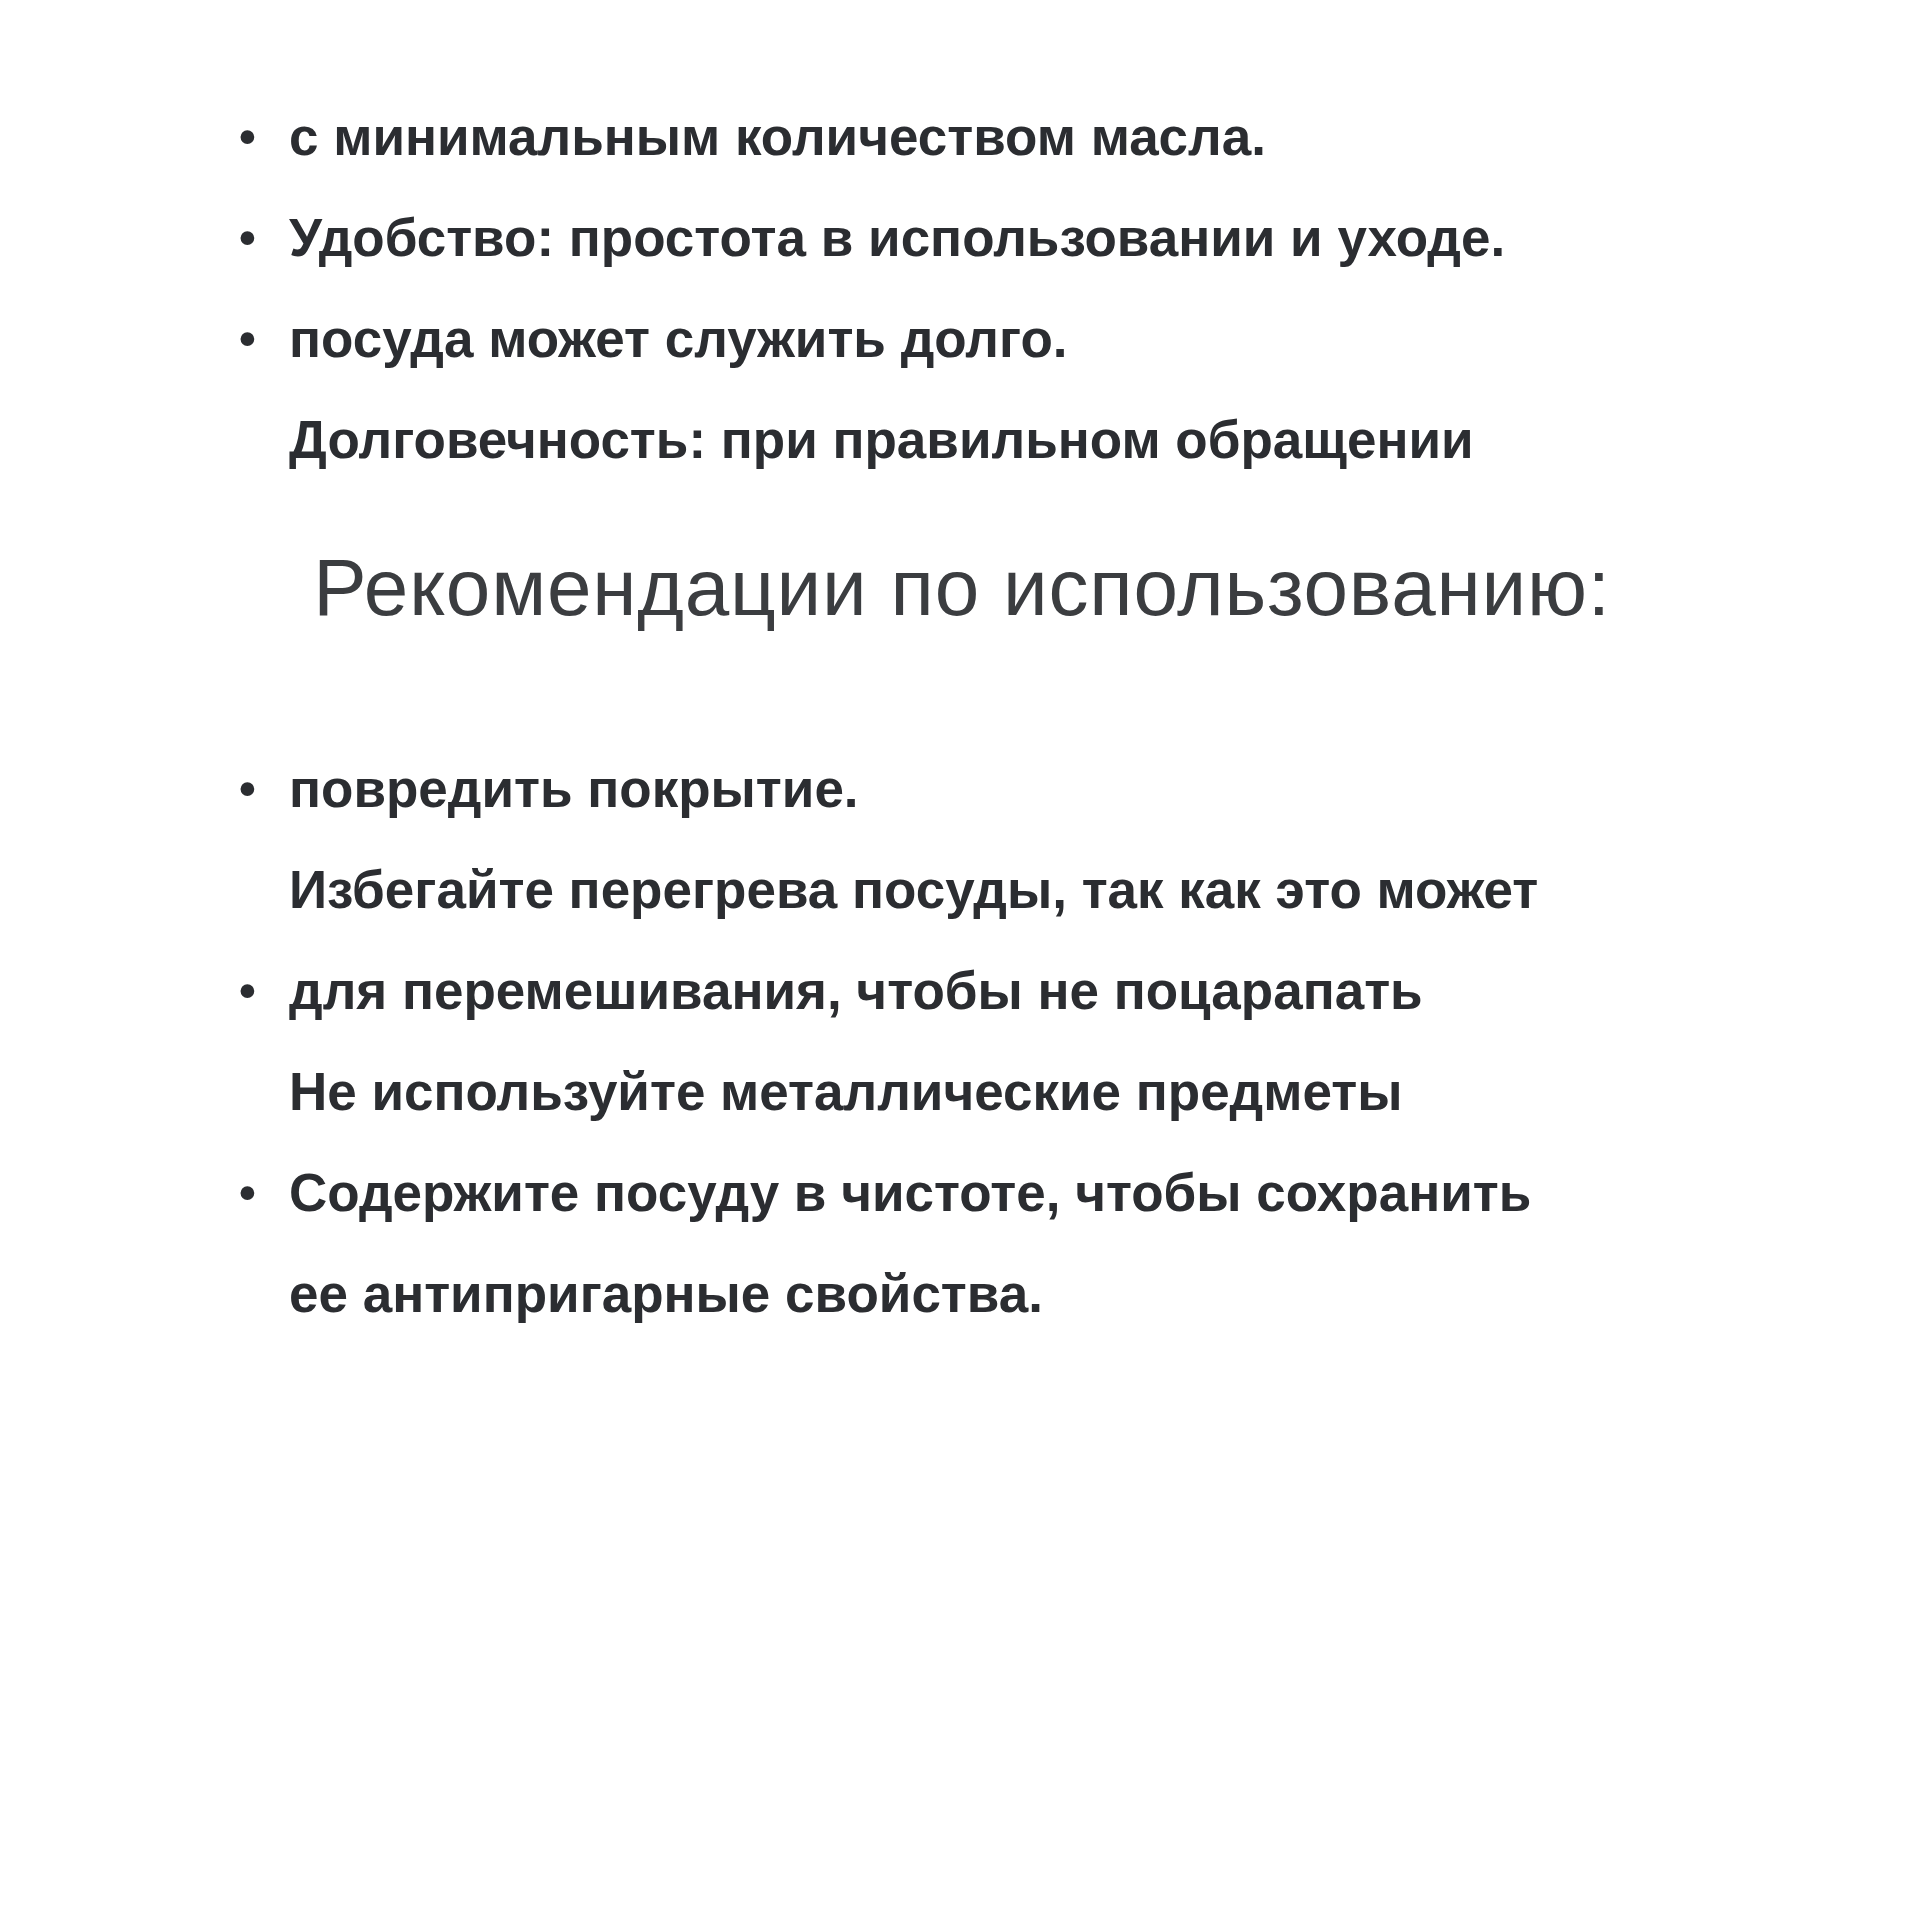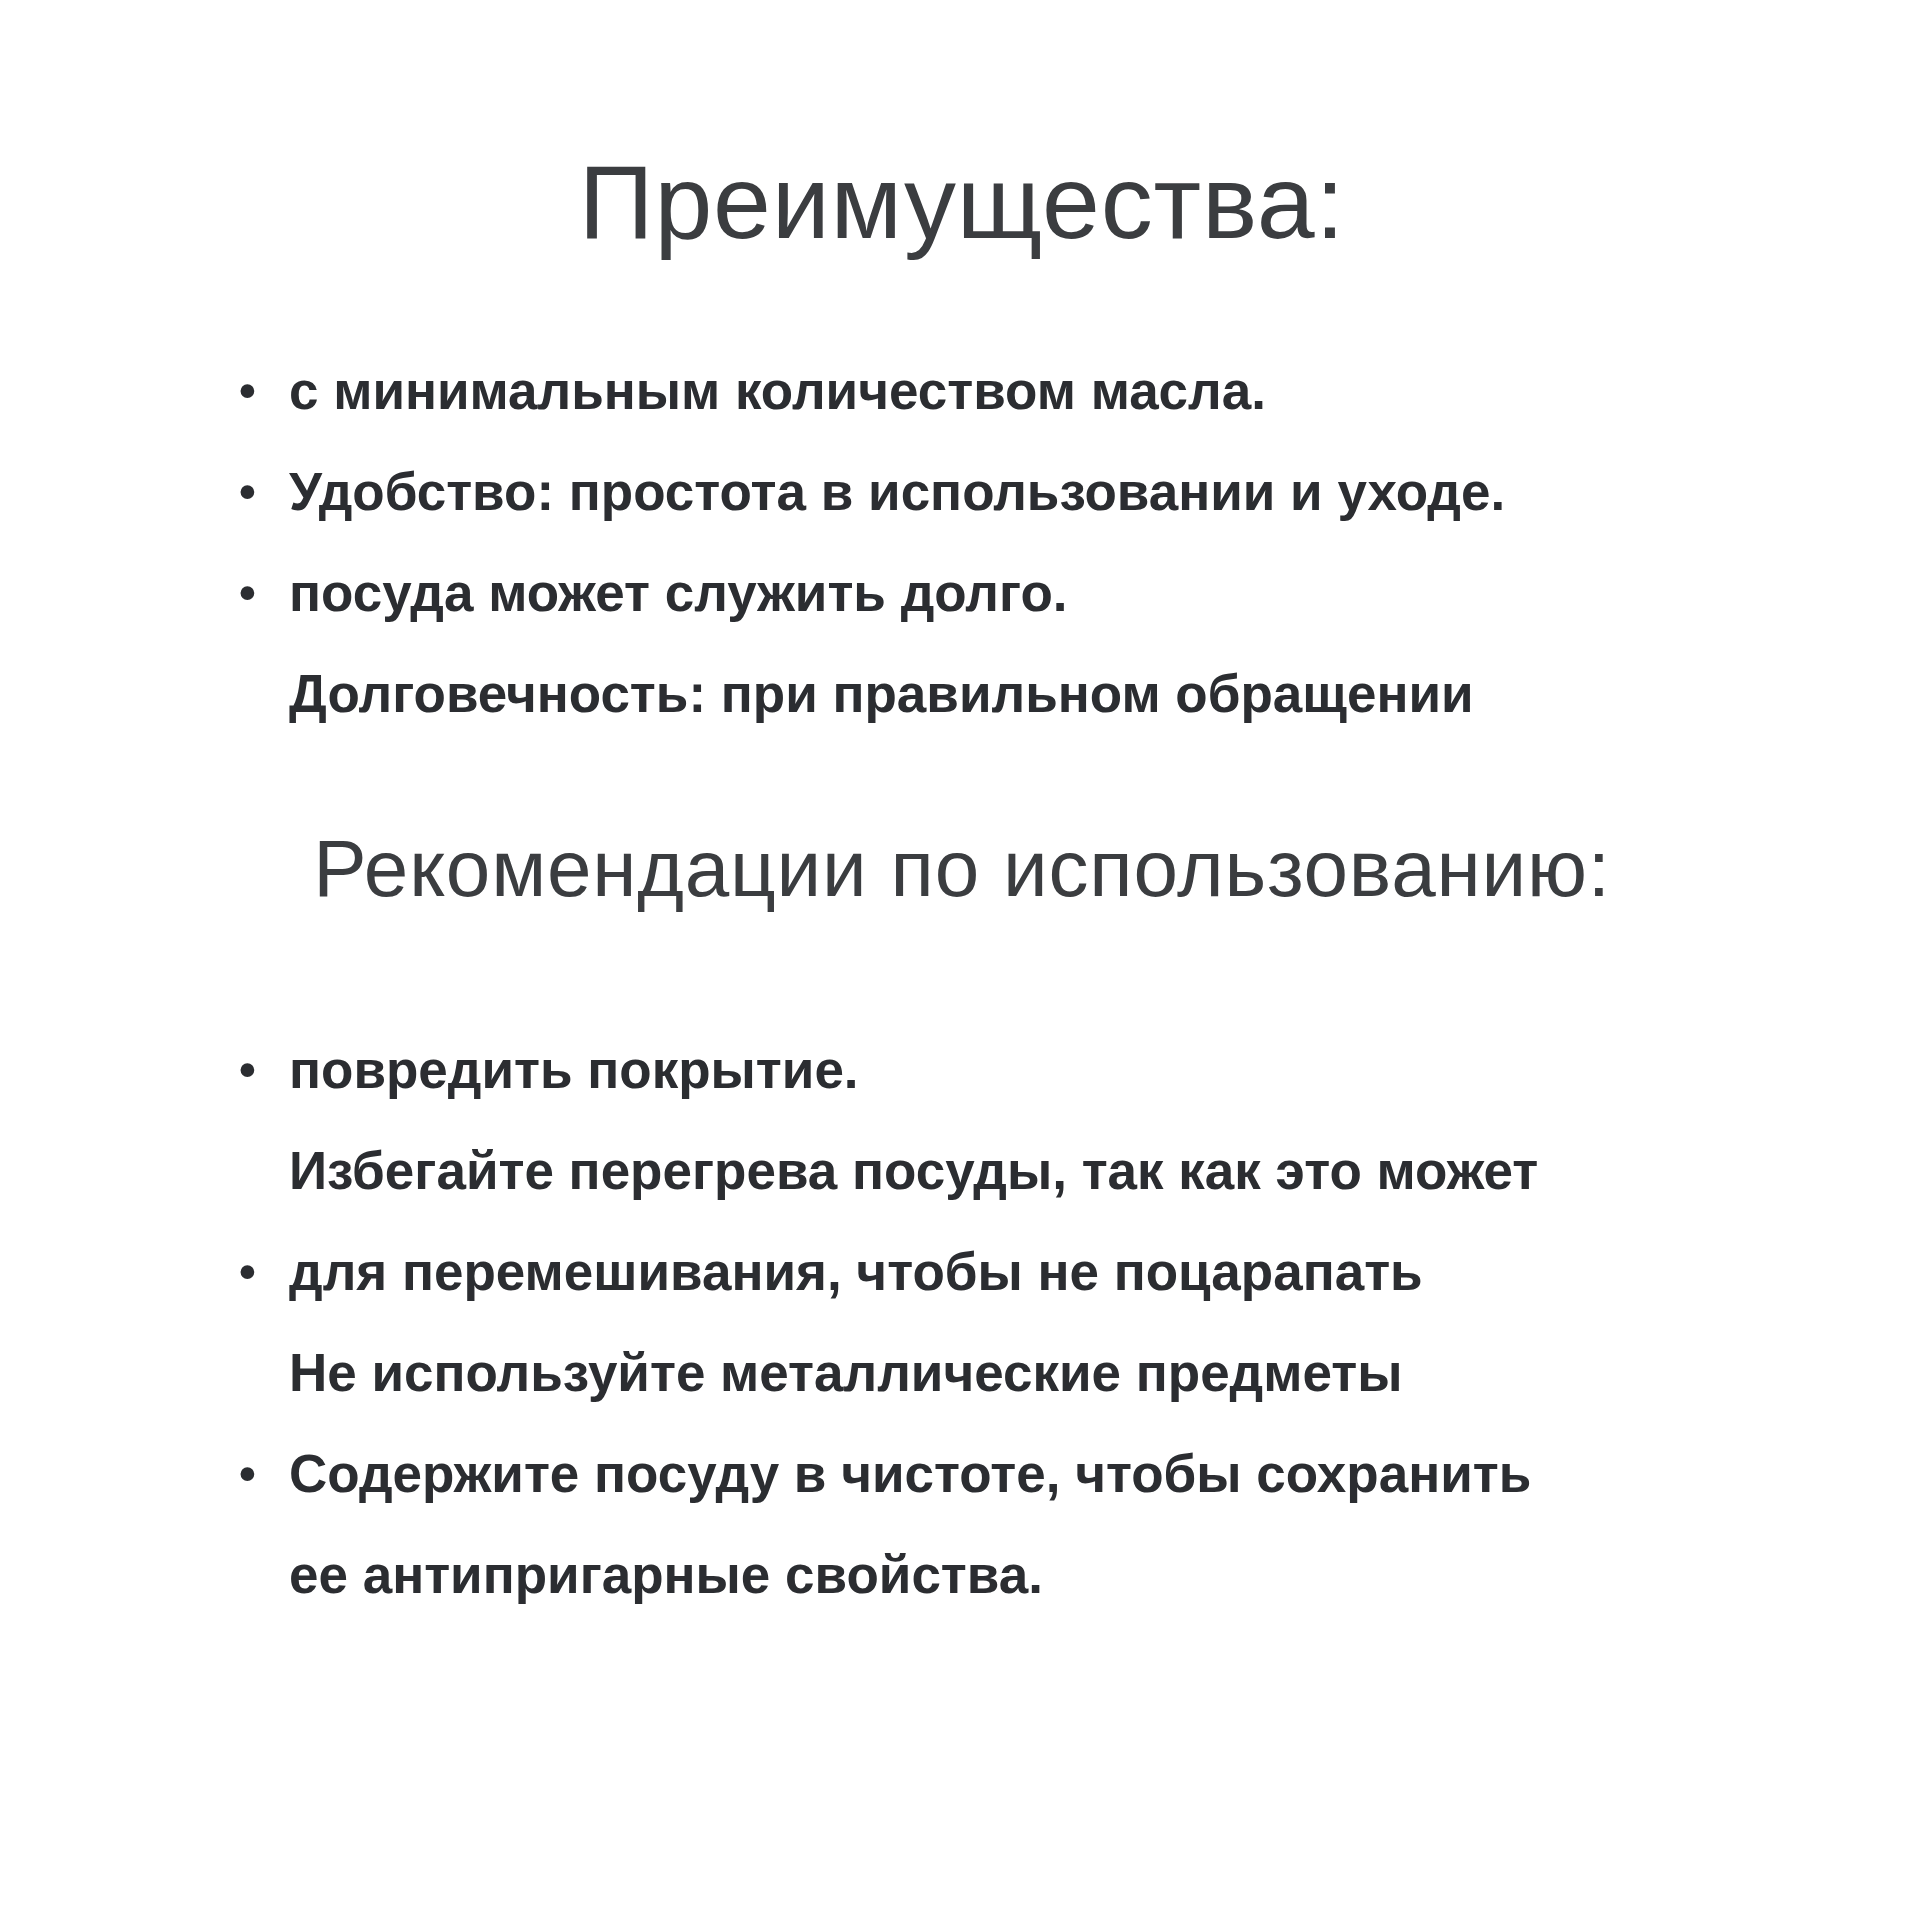--- a/index.html
+++ b/index.html
@@ -23,21 +23,21 @@
     line-height:1;
     letter-spacing:0.8px;
     white-space:nowrap;
   }
   .title-advantages{
     font-size:104px;
     padding-top:150px;
   }
   .title-recommendations{
     font-size:80px;
-    margin-top:85px;
+    margin-top:58px;
   }
   ul.bullets{
     list-style:none;
     padding-left:289px;
     padding-right:173px;
   }
   ul.bullets-advantages{margin-top:86px;}
   ul.bullets-recommendations{margin-top:110px;}
   ul.bullets li{
     position:relative;
@@ -54,21 +54,20 @@
     font-size:48px;
   }
   .ln{white-space:nowrap;}
 </style>
 </head>
 <body>
 
 <div class="page">
 
   <section>
-    <h1 class="title-advantages">Преимущества:</h1>
 
     <ul class="bullets bullets-advantages">
       <li>
         <span class="dot">•</span>
         <div class="lines">
           <div class="ln">с минимальным количеством масла.</div>
         </div>
       </li>
       <li>
         <span class="dot">•</span>

